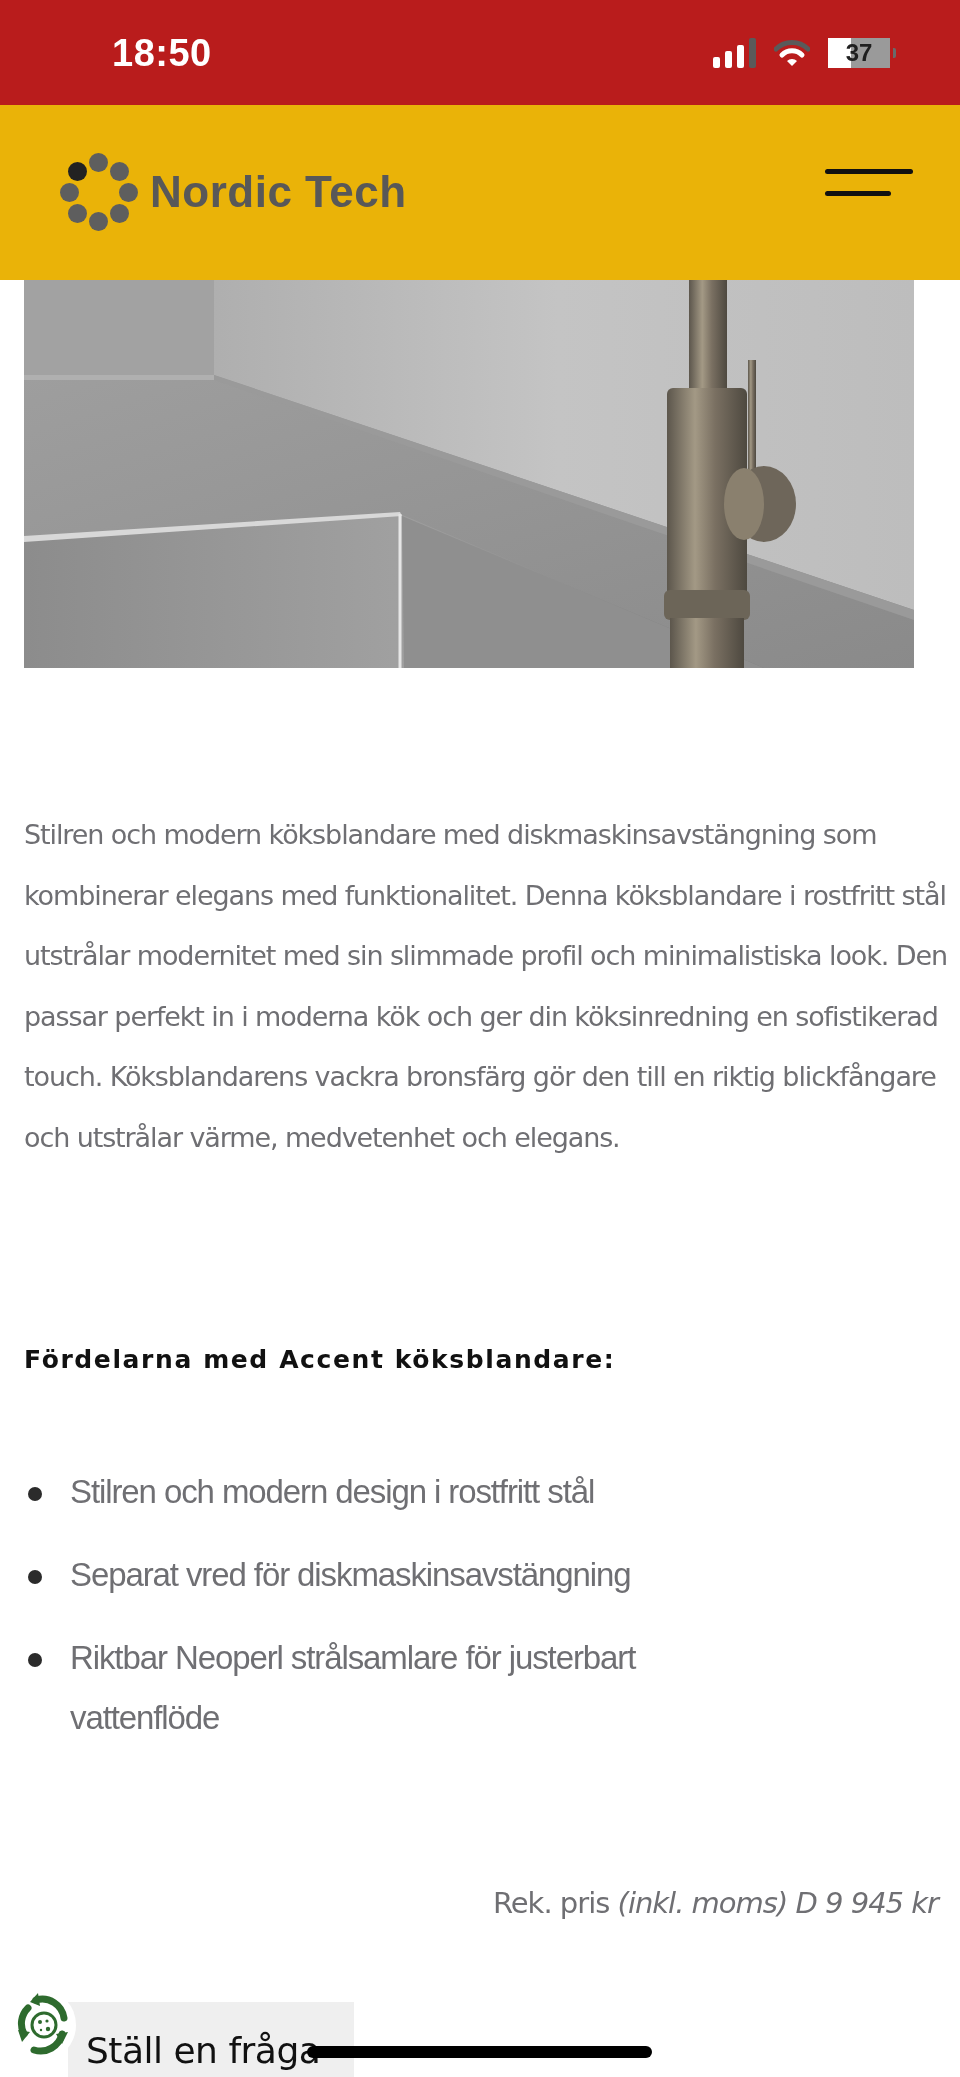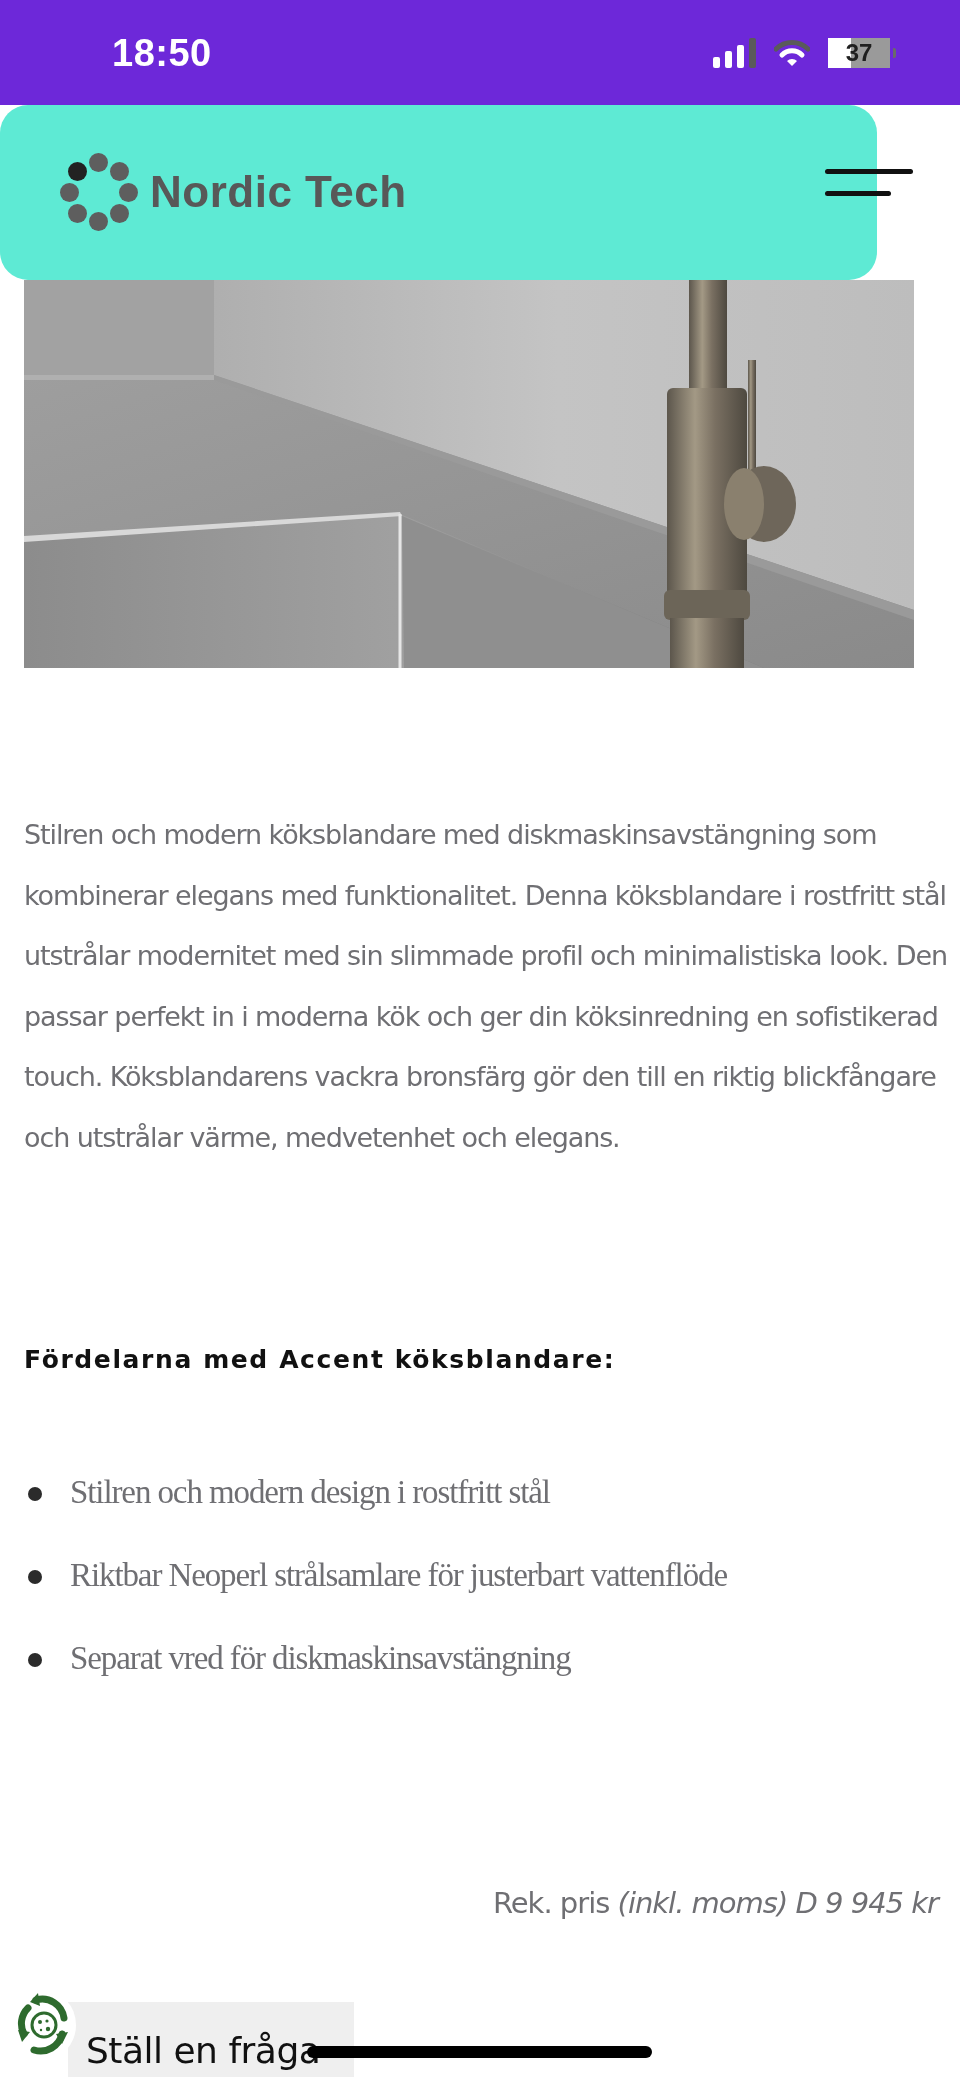--- a/index.html
+++ b/index.html
@@ -4,21 +4,21 @@
 <style>
   html, body { margin: 0; padding: 0; }
   body {
     width: 960px; height: 2077px; overflow: hidden; position: relative;
     background: #ffffff;
     font-family: "Liberation Sans", "DejaVu Sans", sans-serif;
   }
   
   .status-bar {
     position: absolute; left: 0; top: 0; width: 960px; height: 105px;
-    background: #6d28d9; color: #fff;
+    background: #b91c1c; color: #fff;
   }
   .status-time {
     position: absolute; left: 112px; top: 32px; font-size: 38px; font-weight: 600;
     letter-spacing: 0.5px;
   }
   .status-icons { position: absolute; right: 70px; top: 38px; display: flex; align-items: center; gap: 18px; }
   .signal { display: flex; align-items: flex-end; gap: 5px; height: 30px; }
   .signal span { display: block; width: 7px; background: #fff; border-radius: 2px; }
   .signal span.dim { background: #5a5a5a; }
   .battery {
@@ -26,21 +26,21 @@
     background: linear-gradient(90deg, #ffffff 0 37%, #9a9a9a 37% 100%);
     display: flex; align-items: center; justify-content: center;
     color: #1f1f1f; font-weight: 700; font-size: 24px;
   }
   .battery::after {
     content: ""; position: absolute; right: -6px; top: 10px; width: 3px; height: 10px;
     background: #6a6a6a; border-radius: 0 2px 2px 0;
   }
 
   
-  .header { position: absolute; left: 0; top: 105px; width: 877px; height: 175px; background: #5eead4; border-radius: 28px; }
+  .header { position: absolute; left: 0; top: 105px; width: 960px; height: 175px; background: #eab308; }
   .logo { position: absolute; left: 60px; top: 48px; display: flex; align-items: center; gap: 12px; }
   .logo-mark { position: relative; width: 78px; height: 78px; }
   .logo-mark i { position: absolute; width: 19px; height: 19px; border-radius: 50%; background: #5e5e5e; }
   .logo-text { font-size: 44px; font-weight: 700; color: #585858; letter-spacing: 0.5px; }
   .menu-btn { position: absolute; left: 822px; top: 60px; width: 92px; height: 40px; cursor: pointer; }
   .menu-btn span { position: absolute; left: 3px; height: 5px; background: #111; border-radius: 3px; }
 
   
   .hero {
     position: absolute; left: 24px; top: 280px; width: 890px; height: 388px; overflow: hidden;
@@ -52,21 +52,21 @@
     position: absolute; left: 24px; top: 805px; width: 930px;
     font-size: 27px; line-height: 60.5px; color: #6f6f73;
     font-family: "DejaVu Sans", sans-serif; letter-spacing: -1.1px;
   }
   .benefits-title {
     position: absolute; left: 24px; top: 1345px; font-size: 25px; font-weight: 600;
     color: #111; letter-spacing: 1.6px; font-family: "DejaVu Sans", sans-serif;
   }
   .benefits {
     position: absolute; left: 24px; top: 1462px; width: 900px; margin: 0; padding: 0; list-style: none;
-    font-family: Liberation Serif, serif; font-size: 33px; line-height: 60px; color: #6f6f73;
+    font-family: Liberation Sans, sans-serif; font-size: 33px; line-height: 60px; color: #6f6f73;
     letter-spacing: -1.1px;
   }
   .benefits li { position: relative; padding-left: 46px; margin-bottom: 23px; }
   .benefits li .bullet {
     position: absolute; left: 4px; top: 25px; width: 14px; height: 14px; border-radius: 50%; background: #2b2b2b;
   }
   .price {
     position: absolute; right: 22px; top: 1886px; font-family: "DejaVu Sans", sans-serif;
     font-size: 29px; color: #6f6f73; letter-spacing: -1px;
   }
@@ -180,27 +180,27 @@
 
 <div class="desc">Stilren och modern köksblandare med diskmaskinsavstängning som kombinerar elegans med funktionalitet. Denna köksblandare i rostfritt stål utstrålar modernitet med sin slimmade profil och minimalistiska look. Den passar perfekt in i moderna kök och ger din köksinredning en sofistikerad touch. Köksblandarens vackra bronsfärg gör den till en riktig blickfångare och utstrålar värme, medvetenhet och elegans.</div>
 
 <div class="benefits-title">Fördelarna med Accent köksblandare:</div>
 
 <ul class="benefits">
   <li>
     <span class="bullet"></span>
     <span>Stilren och modern design i rostfritt stål</span>
   </li>
+  <li>
+    <span class="bullet"></span>
+    <span>Separat vred för diskmaskinsavstängning</span>
+  </li>
   <li style="width:720px">
     <span class="bullet"></span>
     <span>Riktbar Neoperl strålsamlare för justerbart vattenflöde</span>
-  </li>
-  <li>
-    <span class="bullet"></span>
-    <span>Separat vred för diskmaskinsavstängning</span>
   </li>
 </ul>
 
 <div class="price">
   <span>Rek. pris</span>
   <em>(inkl. moms) D 9 945 kr</em>
 </div>
 
 <div class="ask-box"></div>
 <div class="ask-label">Ställ en fråga</div>

